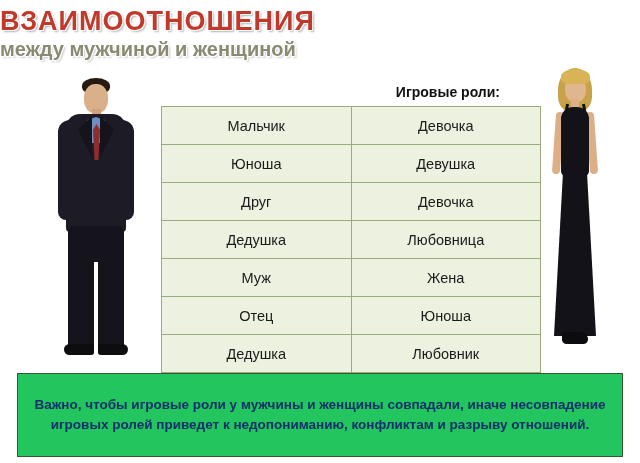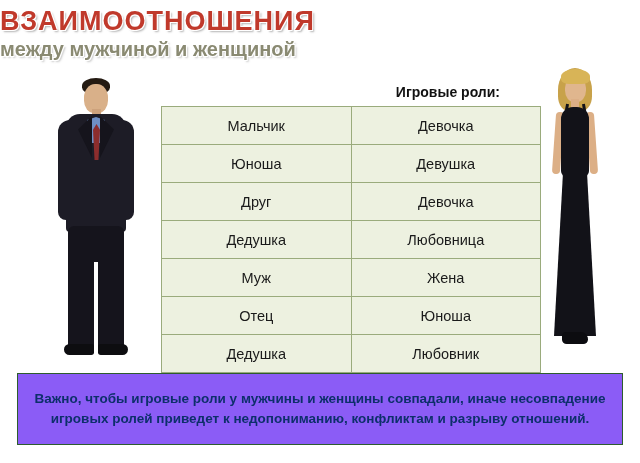--- a/index.html
+++ b/index.html
@@ -87,24 +87,24 @@
     width: 50%;
     background: #edf1e0;
   }
 
   
   .note-box {
     position: absolute;
     left: 17px;
     top: 373px;
     width: 606px;
-    height: 72px;
+    height: 84px;
     border: 1px solid #2e5c2e;
     box-sizing: border-box;
-    background: #8b5cf6;
+    background: #22c55e;
     display: flex;
     align-items: center;
     justify-content: center;
     padding: 2px 10px;
   }
   .note-text {
     font-size: 13.5px;
     font-weight: bold;
     color: #0d2f6b;
     text-align: center;

